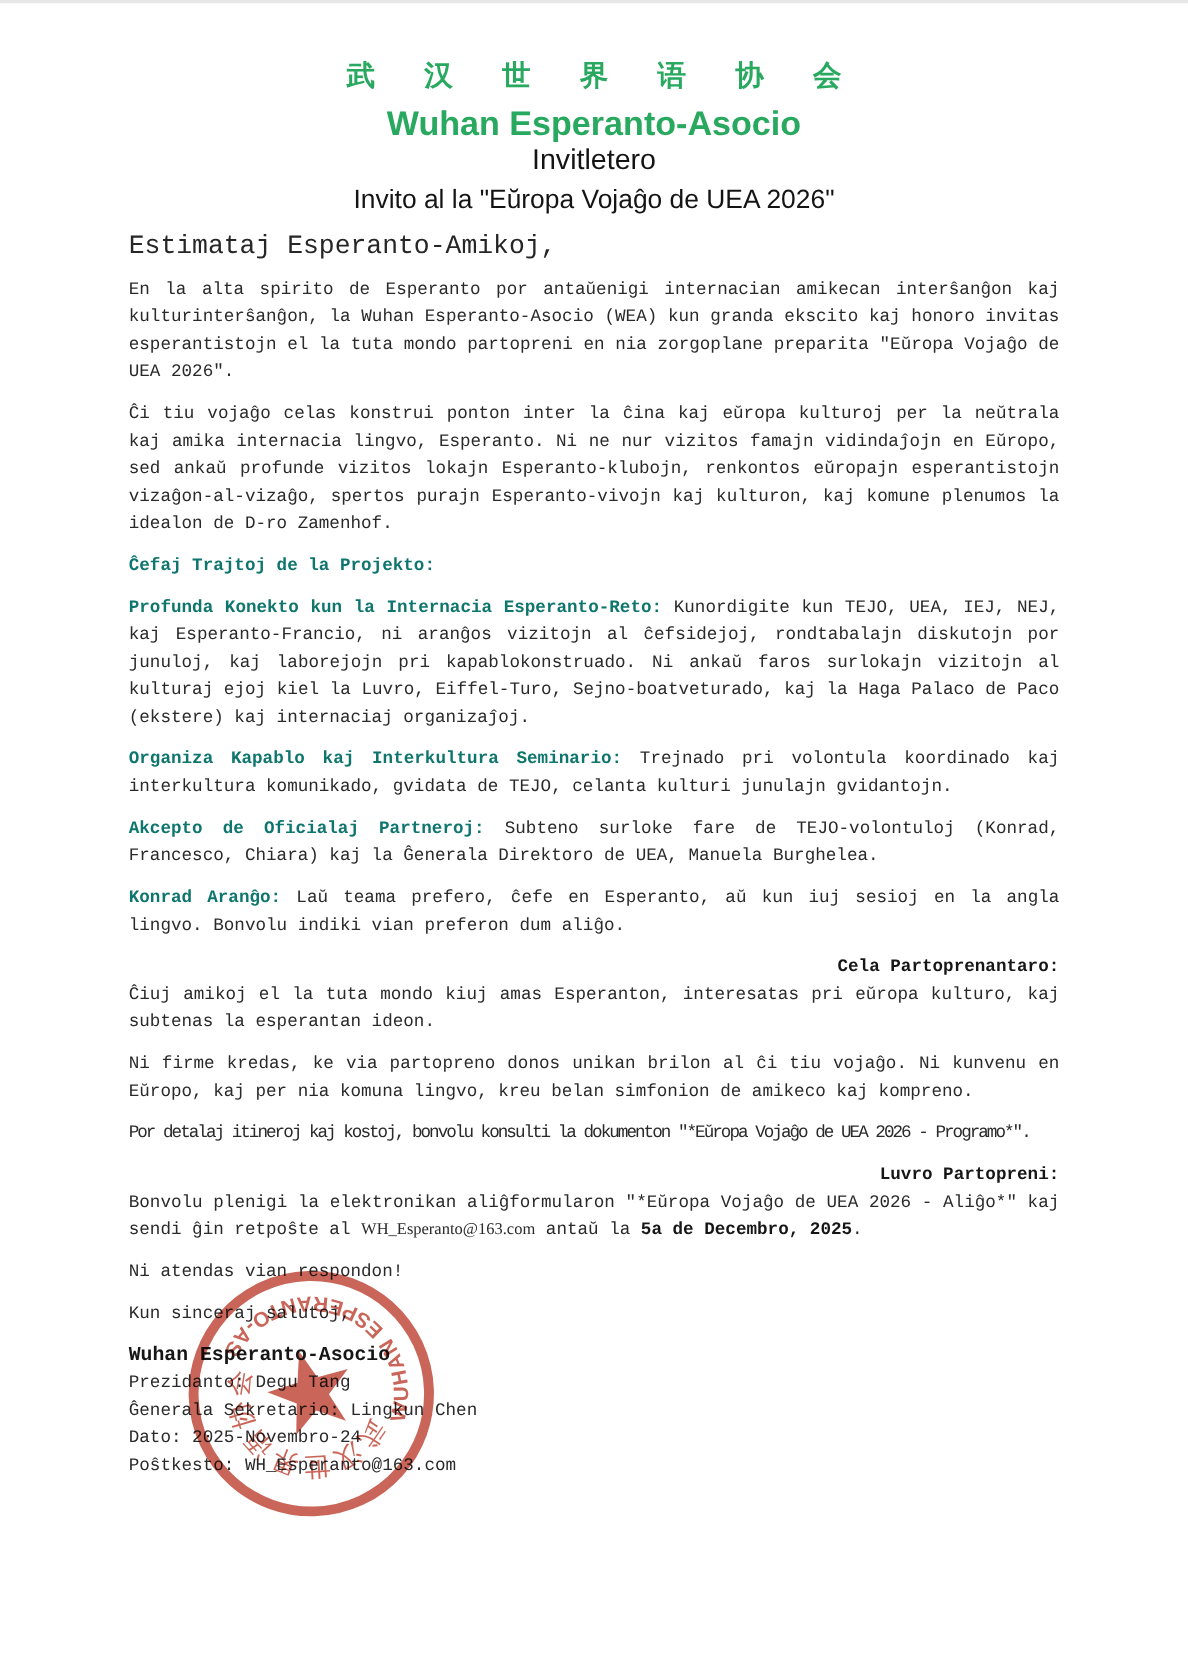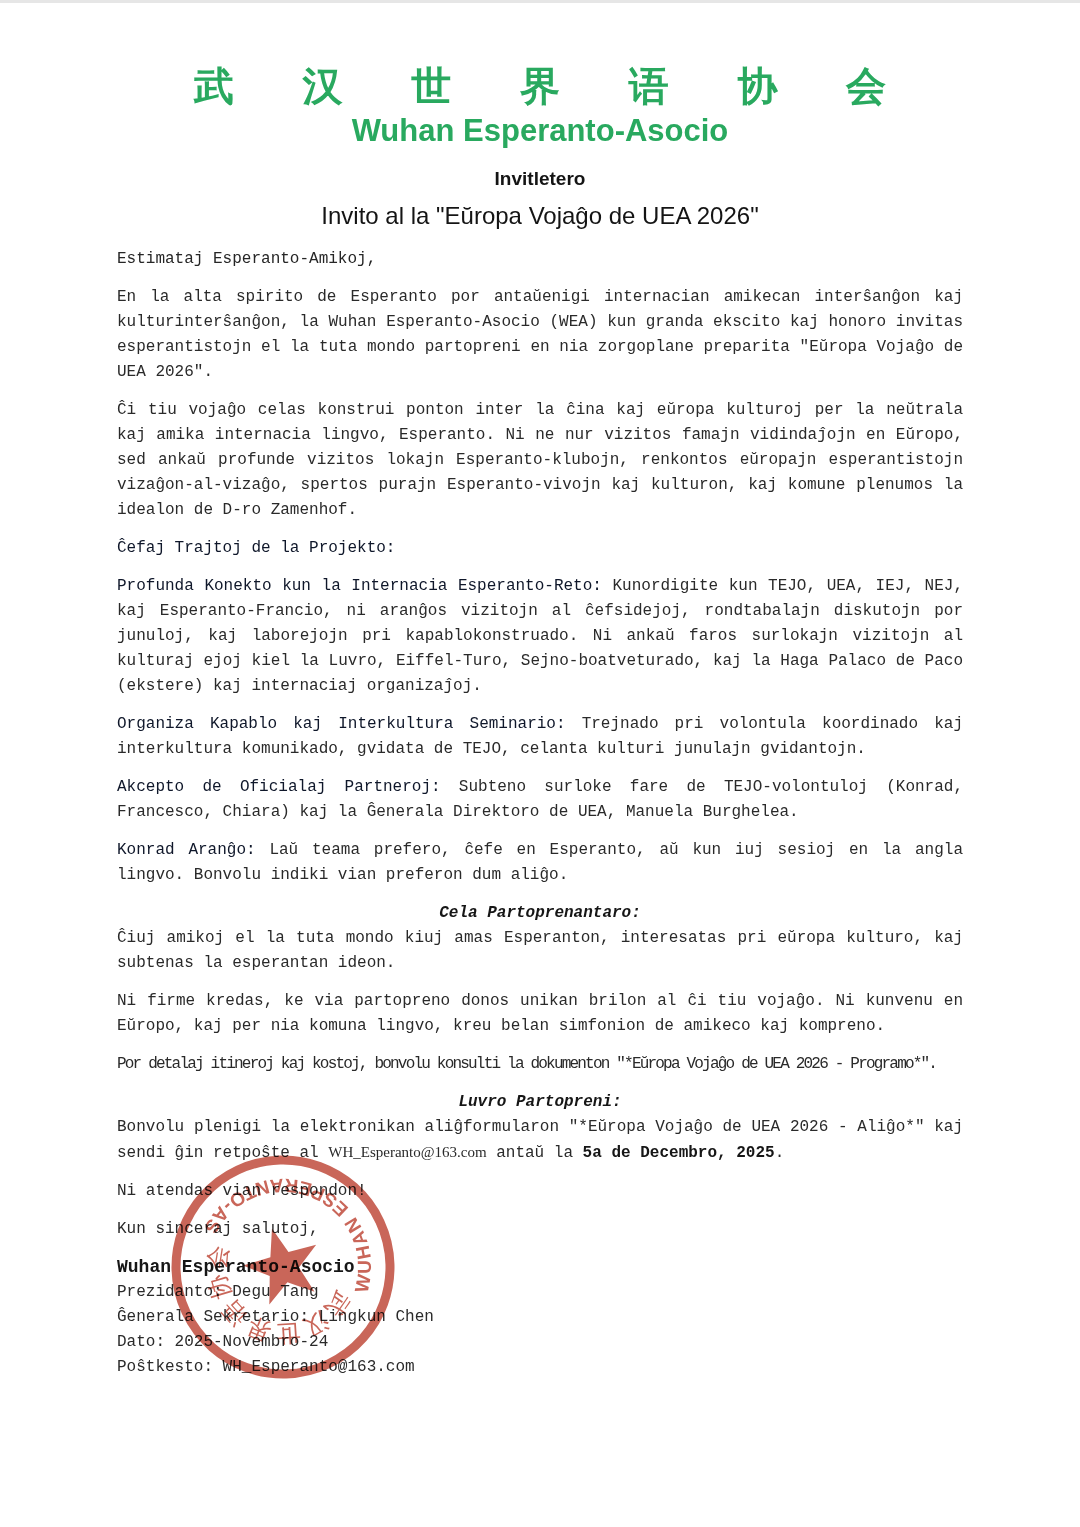--- a/index.html
+++ b/index.html
@@ -9,33 +9,33 @@
     background:#ffffff;
     overflow:hidden;
     font-family:"Liberation Mono","DejaVu Sans Mono",monospace;
     color:#2a2a2a;
   }
   .page-edge{position:absolute;top:0;left:0;width:100%;height:3px;background:#e6e6e6;}
   .content{position:absolute;left:117px;top:0;width:846px;}
   
   .hdr{text-align:center;font-family:"Liberation Sans","DejaVu Sans",sans-serif;}
   .title-zh{
-    margin-top:66px;
-    color:#29a95f;font-weight:bold;font-size:40px;line-height:40px;
+    margin-top:48px;
+    color:#29a95f;font-weight:bold;font-size:26px;line-height:40px;
     letter-spacing:0.72em;text-indent:0.72em;white-space:nowrap;
   }
   .title-en{margin-top:8px;color:#29a95f;font-weight:bold;font-size:31px;line-height:34px;}
-  .doc-type{margin-top:16px;color:#141414;font-weight:bold;font-size:19px;line-height:30px;}
+  .doc-type{margin-top:0;color:#141414;font-weight:normal;font-size:26px;line-height:30px;}
   .subtitle{margin-top:8px;color:#141414;font-size:24px;line-height:28px;}
   
-  .greeting{margin:16px 0 0 0;font-size:16px;line-height:26px;color:#262626;}
+  .greeting{margin:16px 0 0 0;font-size:24px;line-height:26px;color:#262626;}
   .para{margin:13px 0 0 0;font-size:16px;line-height:25px;text-align:justify;color:#2a2a2a;}
   .para.single{text-align:left;}
-  .para .lead{font-weight:normal;color:#0f172a;}
-  .para .block-lead{display:block;font-weight:bold;color:#161616;text-align:center;font-style:italic;}
+  .para .lead{font-weight:bold;color:#0f766e;}
+  .para .block-lead{display:block;font-weight:bold;color:#161616;text-align:right;}
   .para.tight{letter-spacing:-1.8px;}
   .email-big{font-family:"Liberation Serif","DejaVu Serif",serif;font-size:15px;line-height:25px;}
   .date-bold{font-weight:bold;color:#161616;}
   
   .sig{margin:13px 0 0 0;font-size:16px;line-height:25px;}
   .sig .org{font-weight:bold;font-size:18px;color:#161616;}
   .sig div{margin:0;}
   
   .stamp{
     position:absolute;left:138px;top:1122px;width:290px;height:290px;

